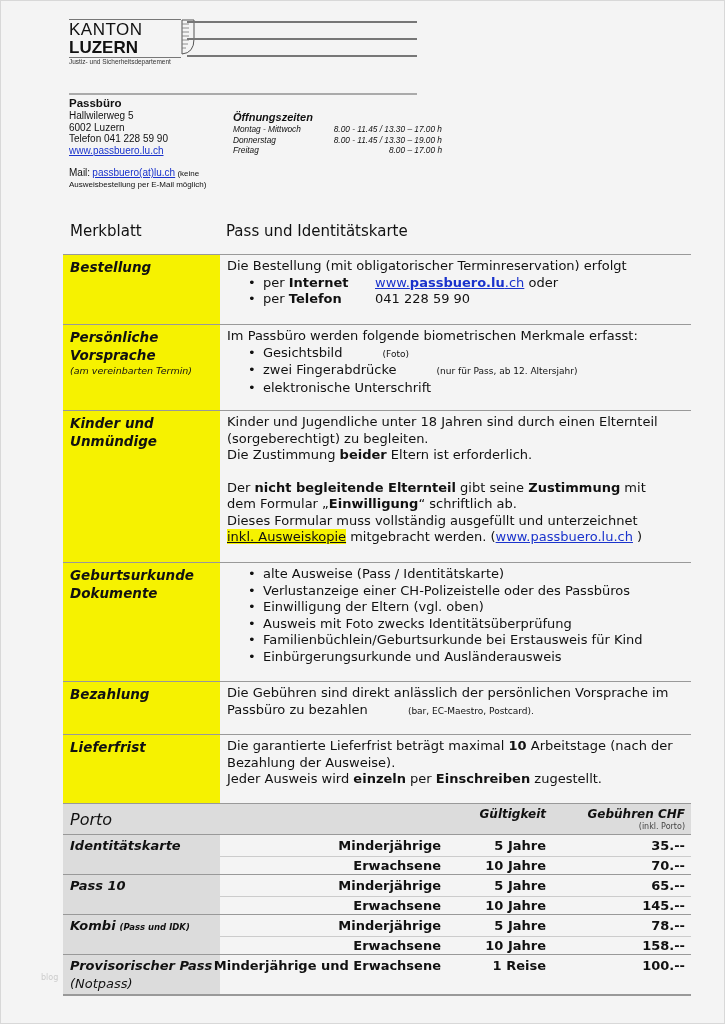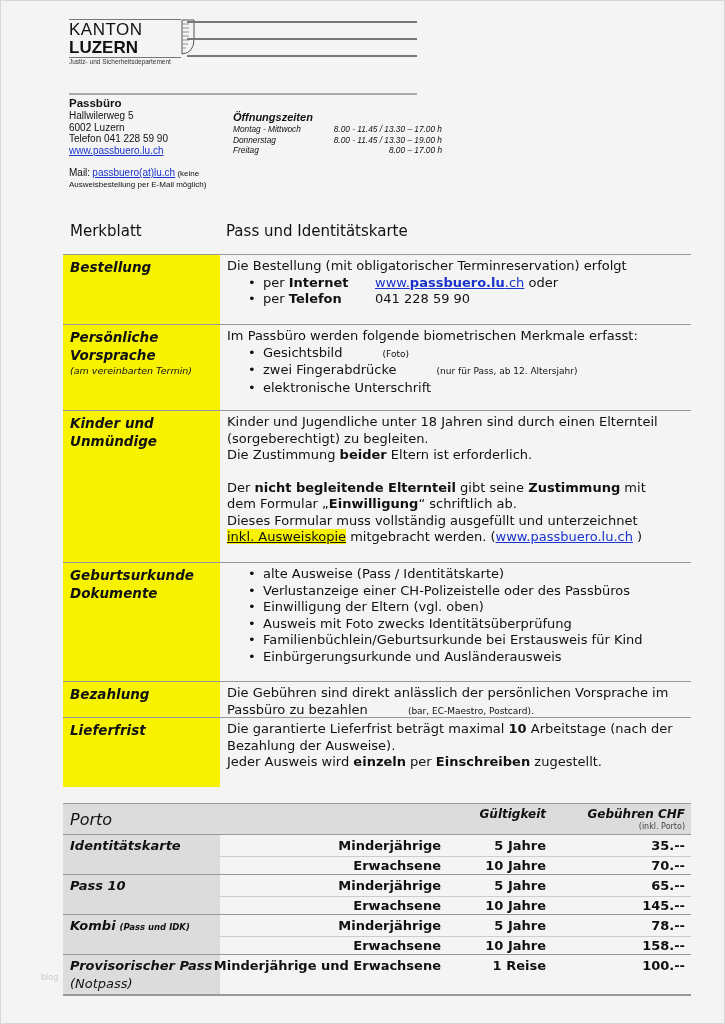--- a/index.html
+++ b/index.html
@@ -142,21 +142,21 @@
       <div class="bul" style="margin-left:18px">Familienbüchlein/Geburtsurkunde bei Erstausweis für Kind</div>
       <div class="bul" style="margin-left:18px">Einbürgerungsurkunde und Ausländerausweis</div>
     </div>
   </div>
 
   <div class="sec" style="top:680px;height:53px">
     <div class="lab"><span>Bezahlung</span></div>
     <div class="body" style="width:450px"><span>Die Gebühren sind direkt anlässlich der persönlichen Vorsprache im Passbüro zu bezahlen</span> <span class="sm">(bar, EC-Maestro, Postcard).</span></div>
   </div>
 
-  <div class="sec" style="top:716px;height:69px">
+  <div class="sec" style="top:733px;height:69px">
     <div class="lab"><span>Lieferfrist</span></div>
     <div class="body" style="width:450px">
       <div><span>Die garantierte Lieferfrist beträgt maximal </span><b>10</b><span> Arbeitstage (nach der Bezahlung der Ausweise).</span></div>
       <div><span>Jeder Ausweis wird </span><b>einzeln</b><span> per </span><b>Einschreiben</b><span> zugestellt.</span></div>
     </div>
   </div>
 
   <div class="prhead">
     <div style="position:absolute;left:7px;top:6px;font-style:italic;font-size:16px;font-weight:500">Porto</div>
     <div style="position:absolute;right:145px;top:3px;font-style:italic;font-weight:bold;font-size:12px">Gültigkeit</div>

